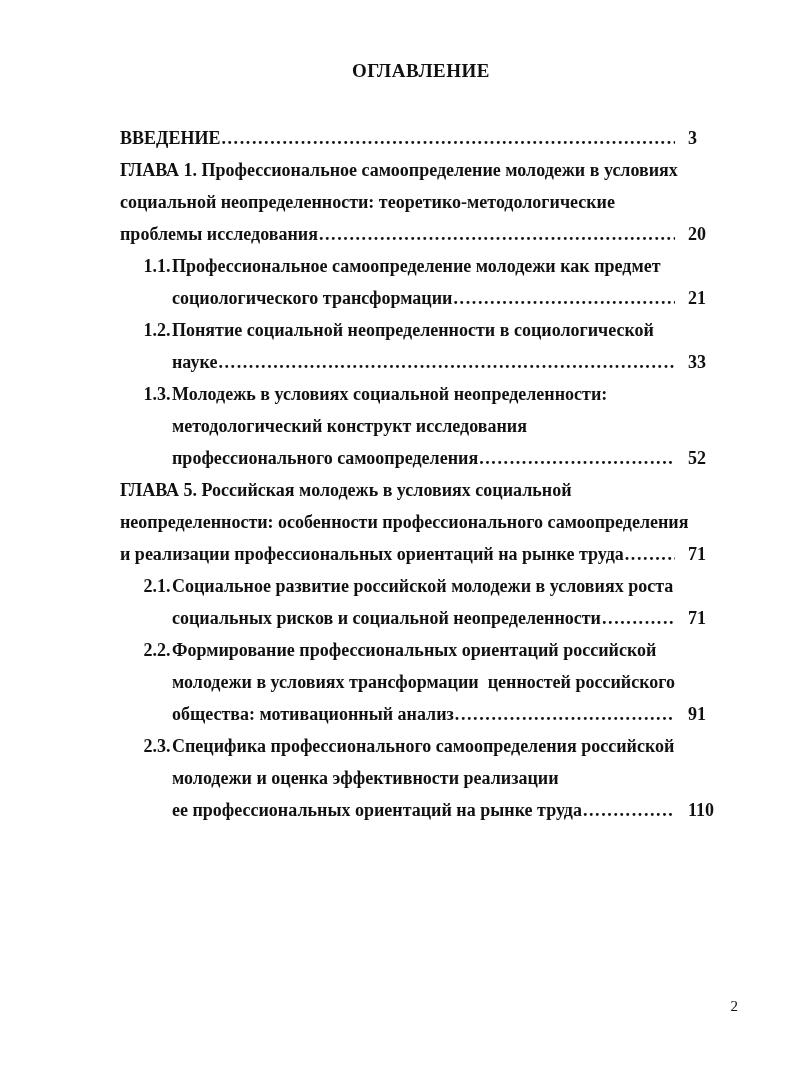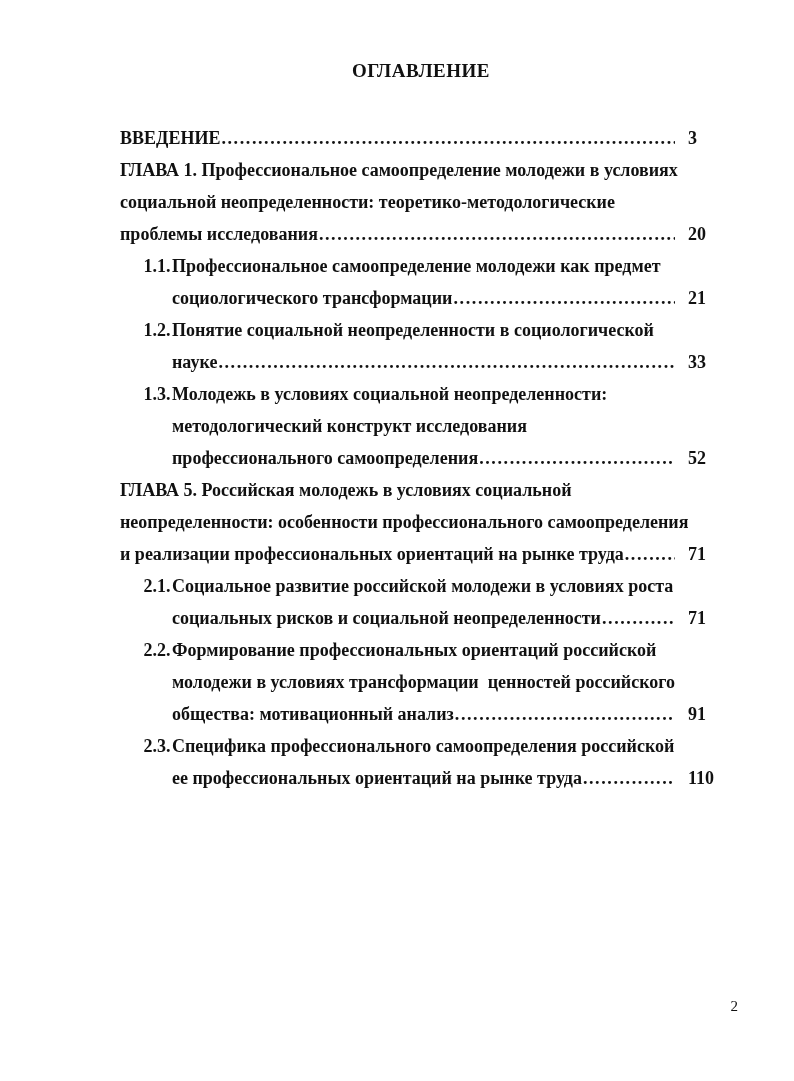--- a/index.html
+++ b/index.html
@@ -169,20 +169,23 @@
       <span class="txt">общества: мотивационный анализ</span>
       <span class="leader"></span>
       <span class="pg">91</span>
     </div>
 
     <div class="row sub">
       <span class="num">2.3.</span>
       <span class="txt">Специфика профессионального самоопределения российской</span>
     </div>
     <div class="row subc">
+      <span class="txt">молодежи и оценка эффективности реализации</span>
+    </div>
+    <div class="row subc">
       <span class="txt">ее профессиональных ориентаций на рынке труда</span>
       <span class="leader"></span>
       <span class="pg">110</span>
     </div>
 
 
   </div>
 
   <div class="footer-page-num">2</div>
 </div>

